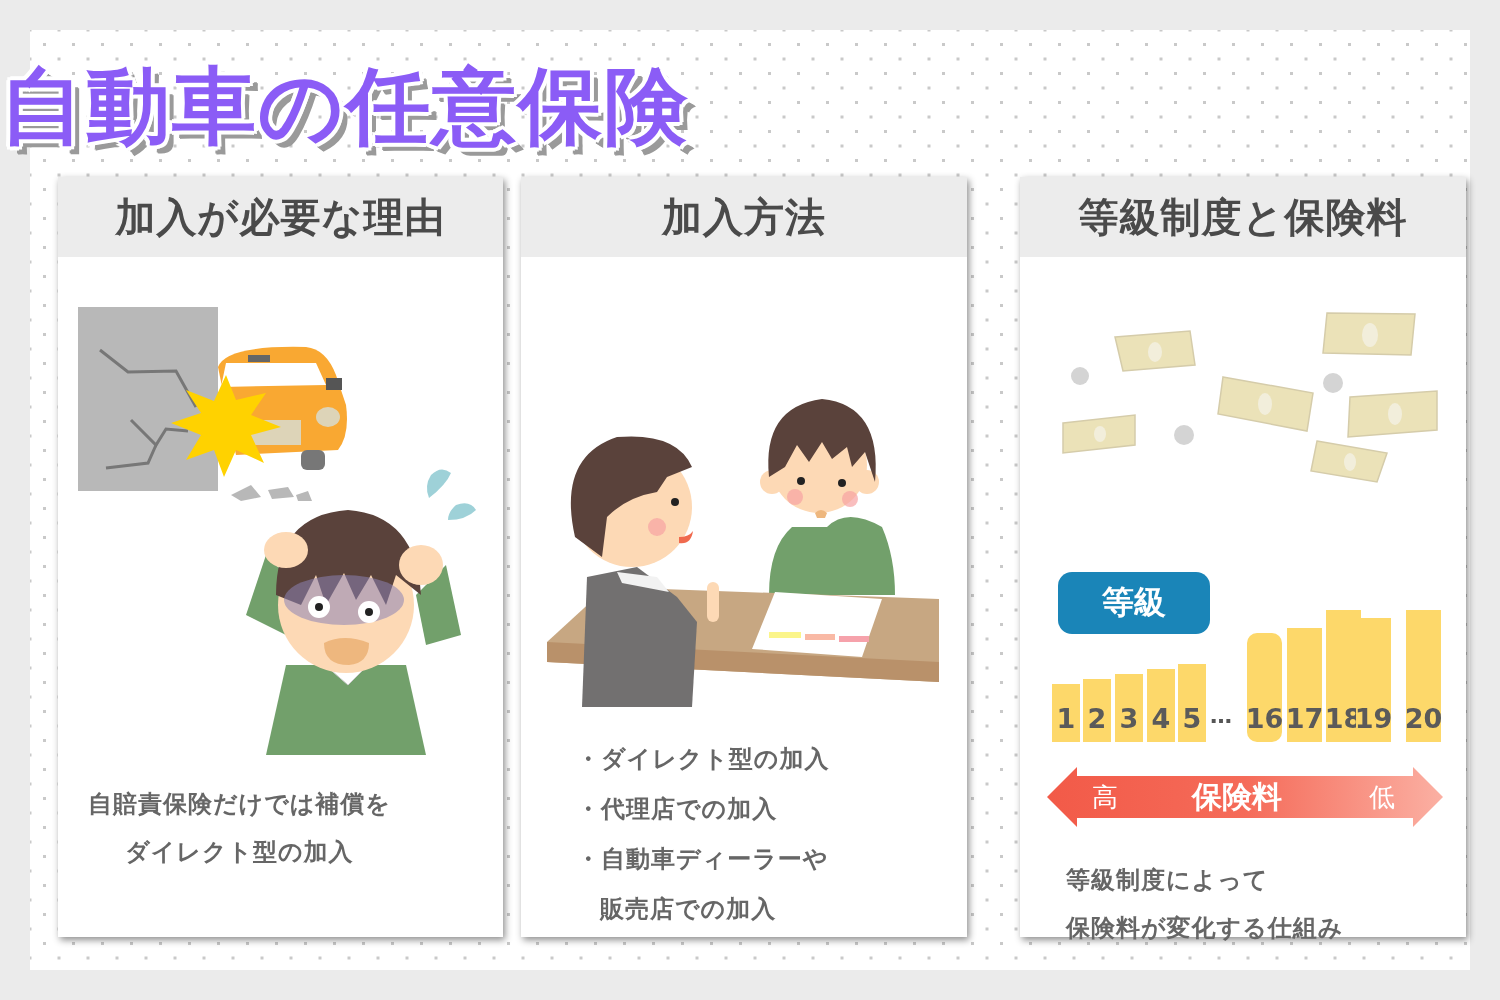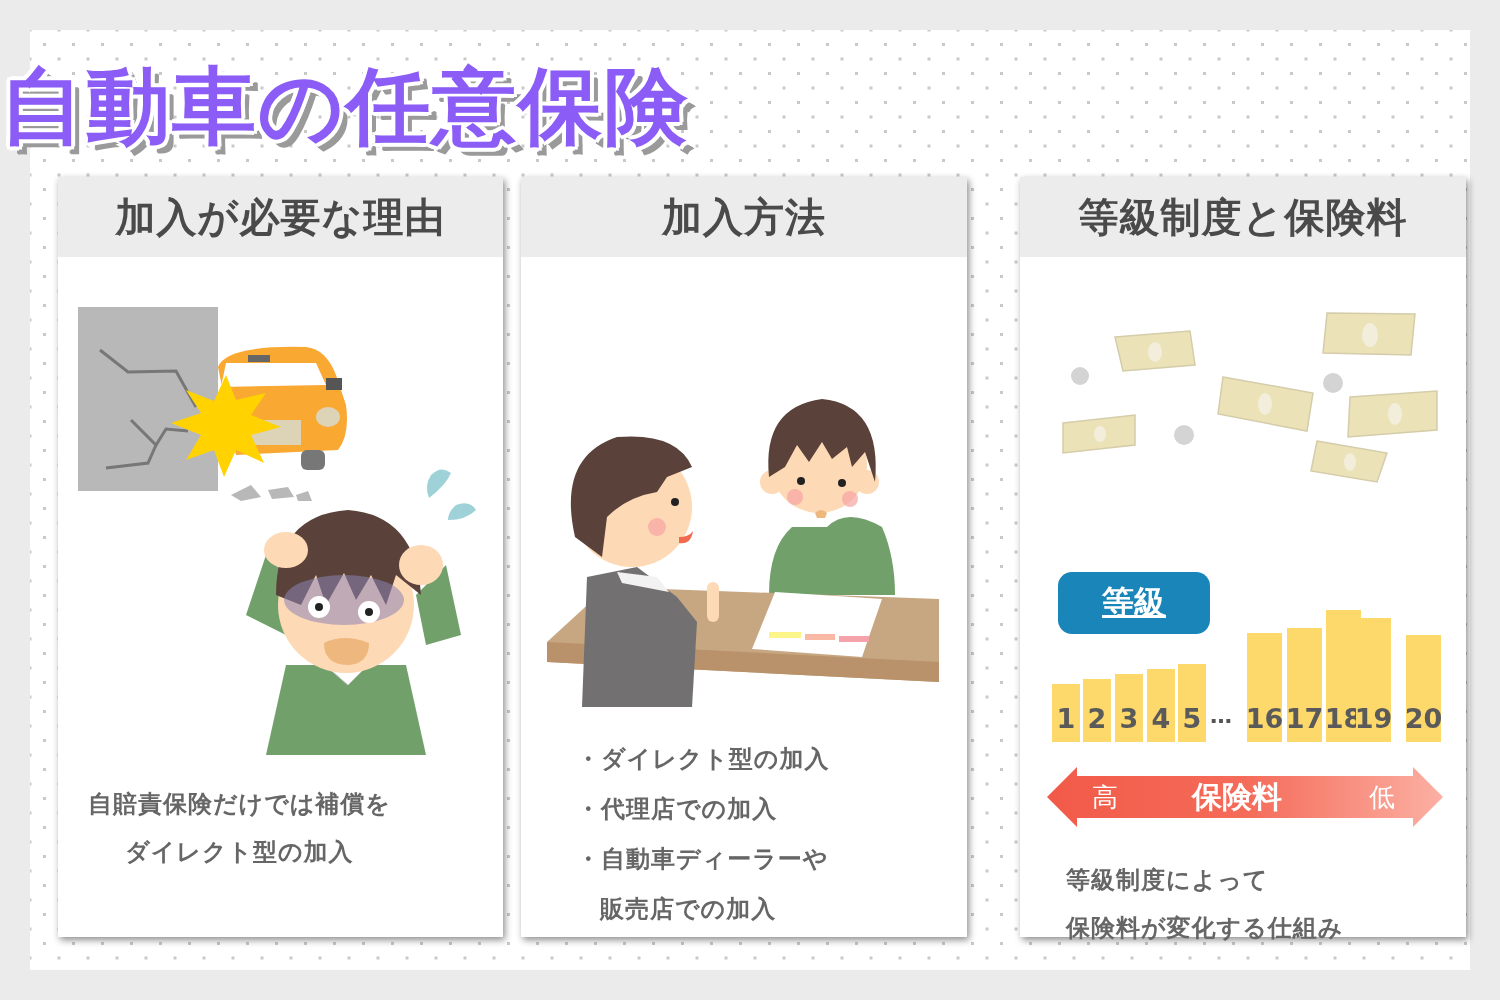--- a/index.html
+++ b/index.html
@@ -28,21 +28,21 @@
     font-size: 40px; font-weight: bold; color: #4a4a4a; letter-spacing: 1px;
   }
   .card-body { position: relative; height: 680px; }
   .desc { position: absolute; font-size: 24px; font-weight: bold; color: #666; line-height: 48px; letter-spacing: 1px; }
   .illus { position: absolute; }
 
   
   .grade-badge {
     position: absolute; left: 38px; top: 315px; width: 152px; height: 62px; border-radius: 14px;
     background: #1a85b8; color: #fff; font-size: 32px; font-weight: bold;
-    display: flex; align-items: center; justify-content: center; text-decoration: underline;
+    display: flex; align-items: center; justify-content: center;
   }
   .bar {
     position: absolute; bottom: 0; background: #fdd86a; display: flex; align-items: flex-end; justify-content: center;
     padding-bottom: 8px; font-size: 27px; font-weight: bold; color: #5a5a5a;
   }
   .bars { position: absolute; left: 32px; top: 350px; width: 400px; height: 135px; }
   .dots { position: absolute; bottom: 14px; font-size: 22px; color: #555; font-weight: bold; }
   .arrow-wrap { position: absolute; left: 27px; top: 510px; width: 396px; height: 60px; }
   .arrow-label { position: absolute; top: 0; height: 60px; line-height: 60px; color: #fff; }
 </style>
@@ -161,25 +161,25 @@
 
     <div class="grade-badge">等級</div>
 
     <div class="bars">
       <div class="bar" style="left:0;   width:28px; height:58px;">1</div>
       <div class="bar" style="left:31px; width:28px; height:63px;">2</div>
       <div class="bar" style="left:63px; width:28px; height:68px;">3</div>
       <div class="bar" style="left:95px; width:28px; height:73px;">4</div>
       <div class="bar" style="left:126px;width:28px; height:78px;">5</div>
       <div class="dots" style="left:158px;">…</div>
-      <div class="bar" style="left:195px;width:35px; height:109px;">16</div>
+      <div class="bar" style="left:195px;width:35px; height:109px;border-radius:10px;">16</div>
       <div class="bar" style="left:235px;width:35px; height:114px;">17</div>
       <div class="bar" style="left:274px;width:35px; height:132px;">18</div>
       <div class="bar" style="left:304px;width:35px; height:124px;">19</div>
-      <div class="bar" style="left:354px;width:35px; height:107px;">20</div>
+      <div class="bar" style="left:354px;width:35px; height:132px;">20</div>
     </div>
 
     <div class="arrow-wrap">
       <svg width="396" height="60" viewBox="0 0 396 60" style="position:absolute;left:0;top:0;">
         <defs>
           <linearGradient id="ag" x1="0" x2="1" y1="0" y2="0">
             <stop offset="0" stop-color="#f25a48"></stop>
             <stop offset="0.5" stop-color="#f56b59"></stop>
             <stop offset="1" stop-color="#fbb0a3"></stop>
           </linearGradient>

